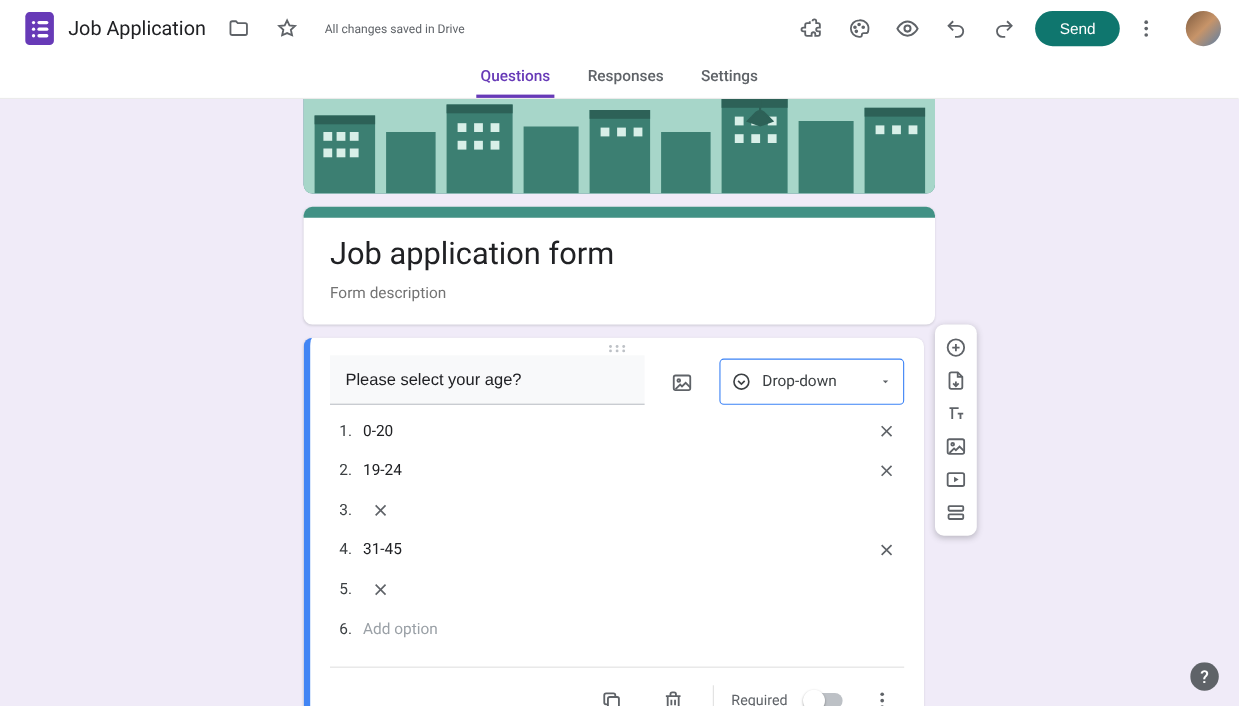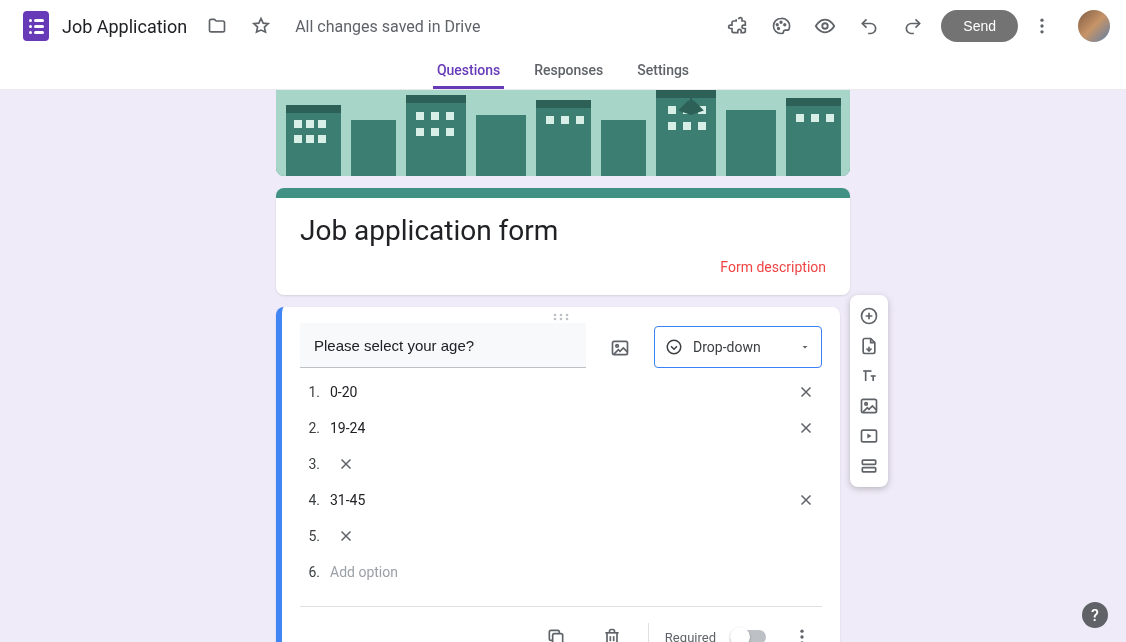--- a/index.html
+++ b/index.html
@@ -12,24 +12,24 @@
     flex: 0 0 auto;
   }
   .header .brand-icon { width:40px; height:40px; border-radius:6px; display:flex; align-items:center; justify-content:center;}
   .header .brand-icon svg { width:36px; height:36px;}
   .header .doc-title { font-size:18px; color:#202124; margin-left:2px; margin-right:6px;}
   .header .ic-btn {
     width:40px; height:40px; border:none; background:none; border-radius:50%;
     display:flex; align-items:center; justify-content:center; cursor:pointer;
     color:#5f6368;
   }
-  .header .save-status { font-size:16px; color:#5f6368; margin-left:10px;}
+  .header .save-status { font-size:11px; color:#5f6368; margin-left:10px;}
   .header .spacer { flex:1;}
   .send-btn {
-    background:#737373; color:#fff; border:none; font-size:14px; font-weight:500;
+    background:#0f766e; color:#fff; border:none; font-size:14px; font-weight:500;
     padding:8px 22px; border-radius:16px; cursor:pointer; margin-left:4px;
   }
   .avatar { width:32px; height:32px; border-radius:50%; margin-left:12px; cursor:pointer;
     background:linear-gradient(135deg,#7e5b3f 0%,#c79469 50%,#5b7fa6 100%);}
 
   .tab-row { display:flex; justify-content:center; gap:26px; margin-top:6px; border-bottom:1px solid #ebebeb;}
   .tab { font-size:14px; color:#5f6368; padding:10px 4px 11px; cursor:pointer; font-weight:500;}
   .tab.active { color:#673ab7; border-bottom:3px solid #673ab7; padding-bottom:8px;}
 
   
@@ -46,21 +46,21 @@
   .card {
     background:#fff; border-radius:8px; box-shadow:0 1px 2px rgba(60,64,67,.15);
     margin-top:12px; position:relative;
   }
   .title-card::before {
     content:""; position:absolute; top:0;left:0;right:0;height:10px; background:#419185;
     border-radius:8px 8px 0 0;
   }
   .title-card .inner { padding:26px 24px 20px;}
   .form-title { font-size:28px; color:#202124; font-weight:400;}
-  .form-desc  { font-size:14px; color:#ef4444; margin-top:12px;text-align:right;}
+  .form-desc  { font-size:14px; color:#737373; margin-top:12px;}
 
   
   .q-card { border-left:6px solid #4285f4; padding:0;}
   .q-card .drag { display:flex; justify-content:center; padding-top:6px; color:#bdc1c6; cursor:grab;}
   .q-head { display:flex; align-items:flex-end; padding:0 18px; gap:14px; margin-top:2px;}
   .q-title-field {
     flex:1; border:none; border-bottom:1px solid #bdc1c6; background:#f8f9fa;
     font-size:15px; padding:14px 14px 13px; color:#202124; outline:none;
   }
   .mini-ic { width:40px; height:40px; border:none; background:none; border-radius:50%;

